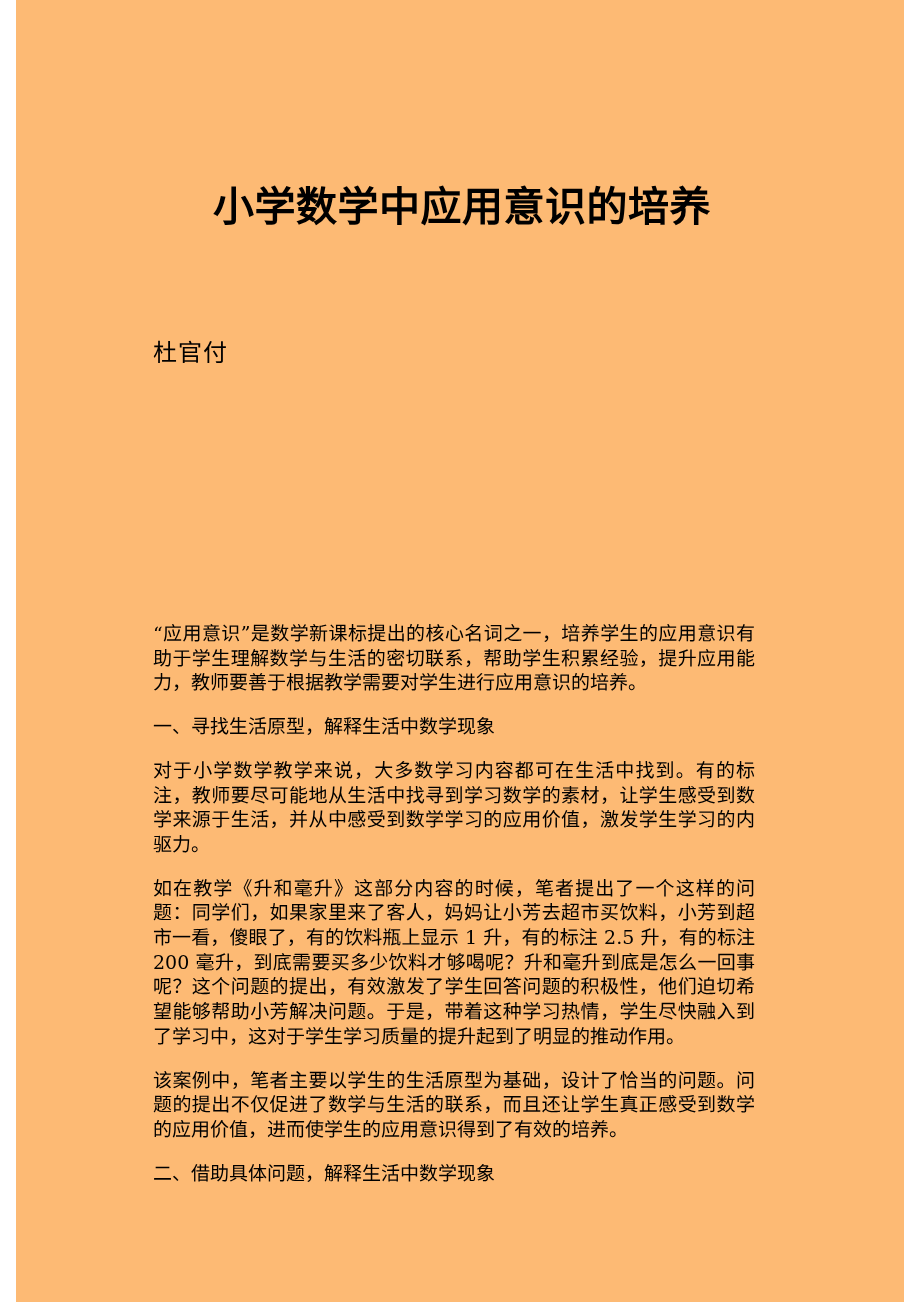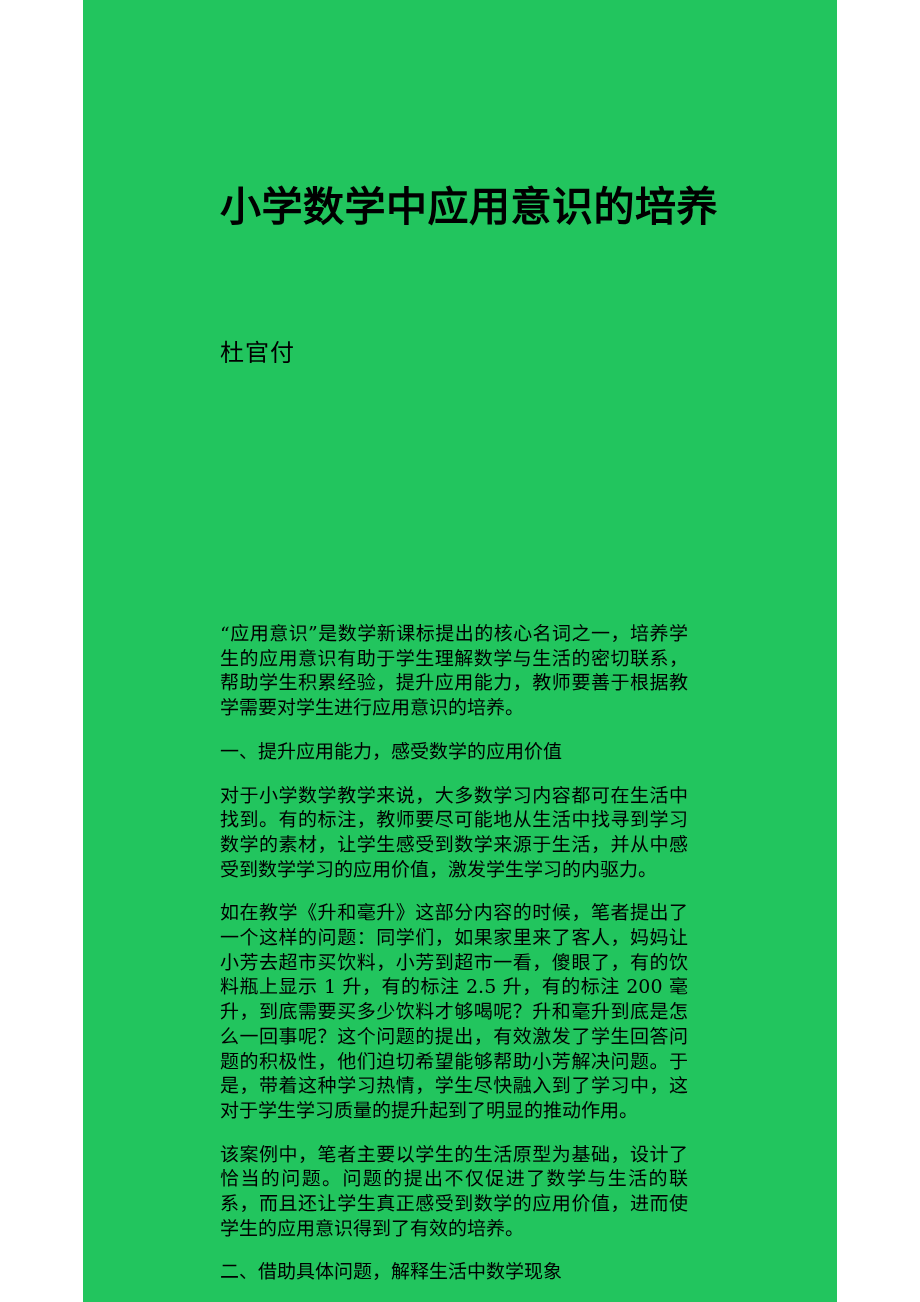--- a/index.html
+++ b/index.html
@@ -3,24 +3,24 @@
 <meta charset="utf-8">
 <title>小学数学中应用意识的培养</title>
 <style>
   html, body {
     margin: 0;
     padding: 0;
     background: #ffffff;
   }
   .page {
     position: relative;
-    width: 754px;
+    width: 888px;
     height: 1302px;
     margin: 0 auto;
-    background: #22c55e;
+    background: #fdba74;
     overflow: hidden;
     color: #000000;
     font-family: "DejaVu Serif", "Liberation Serif", serif;
   }
   .doc-column {
     padding: 0 133px 0 137px;
   }
   .doc-title {
     margin: 183px 0 0 0;
     font-size: 41px;
@@ -58,21 +58,21 @@
 <div class="page">
   <div class="doc-column">
 
     <h1 class="doc-title">小学数学中应用意识的培养</h1>
 
     <p class="doc-author">杜官付</p>
 
     <div class="doc-body">
       <p class="first-block">“应用意识”是数学新课标提出的核心名词之一，培养学生的应用意识有助于学生理解数学与生活的密切联系，帮助学生积累经验，提升应用能力，教师要善于根据教学需要对学生进行应用意识的培养。</p>
 
-      <p class="section-heading">一、提升应用能力，感受数学的应用价值</p>
+      <p class="section-heading">一、寻找生活原型，解释生活中数学现象</p>
 
       <p>对于小学数学教学来说，大多数学习内容都可在生活中找到。有的标注，教师要尽可能地从生活中找寻到学习数学的素材，让学生感受到数学来源于生活，并从中感受到数学学习的应用价值，激发学生学习的内驱力。</p>
 
       <p>如在教学《升和毫升》这部分内容的时候，笔者提出了一个这样的问题：同学们，如果家里来了客人，妈妈让小芳去超市买饮料，小芳到超市一看，傻眼了，有的饮料瓶上显示 1 升，有的标注 2.5 升，有的标注 200 毫升，到底需要买多少饮料才够喝呢？升和毫升到底是怎么一回事呢？这个问题的提出，有效激发了学生回答问题的积极性，他们迫切希望能够帮助小芳解决问题。于是，带着这种学习热情，学生尽快融入到了学习中，这对于学生学习质量的提升起到了明显的推动作用。</p>
 
       <p>该案例中，笔者主要以学生的生活原型为基础，设计了恰当的问题。问题的提出不仅促进了数学与生活的联系，而且还让学生真正感受到数学的应用价值，进而使学生的应用意识得到了有效的培养。</p>
 
       <p class="section-heading">二、借助具体问题，解释生活中数学现象</p>
     </div>
 

